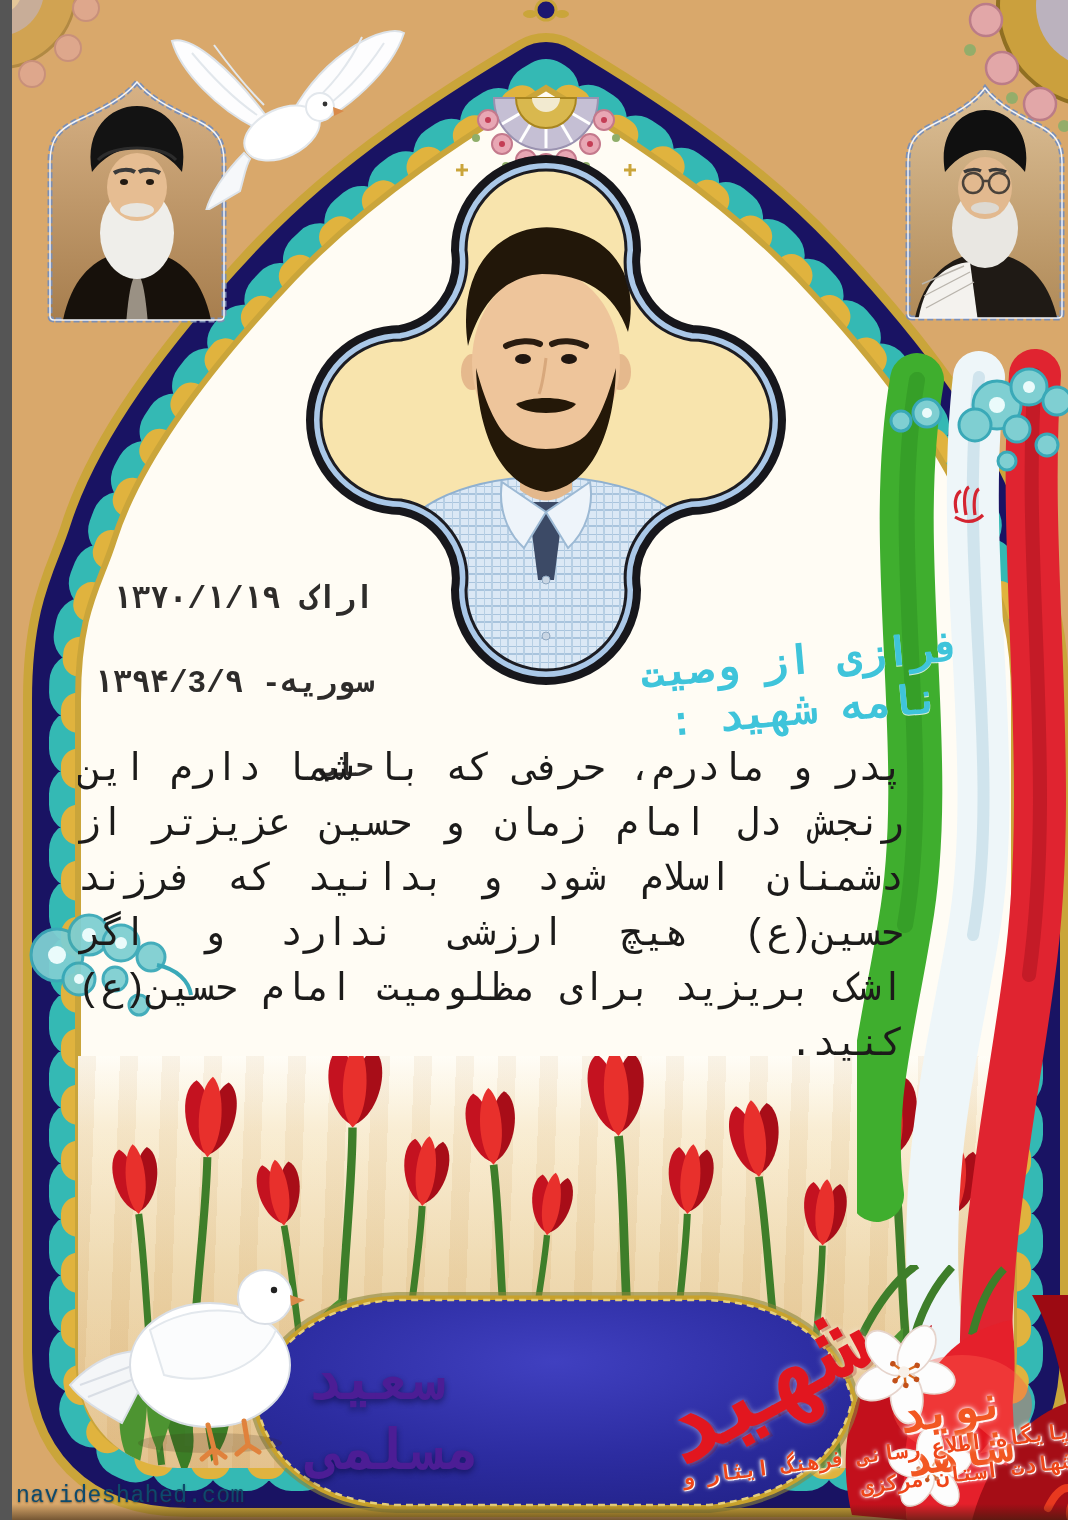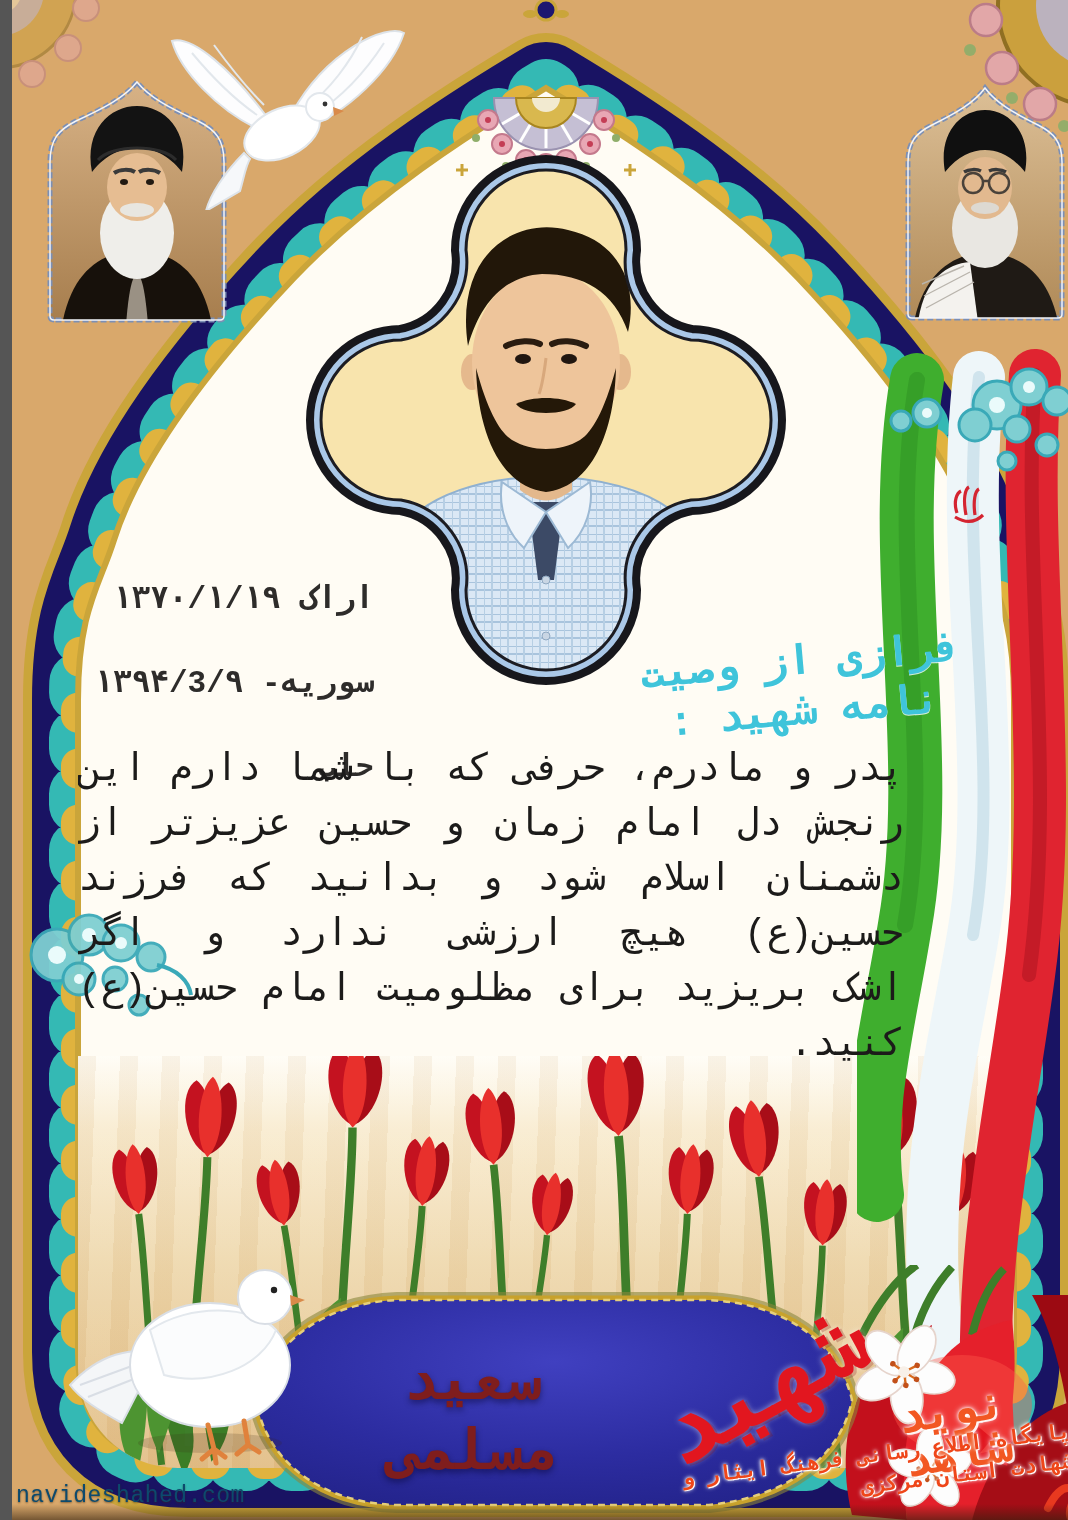--- a/index.html
+++ b/index.html
@@ -29,22 +29,22 @@
     transform:rotate(-5deg);
     text-shadow:0 1px 0 rgba(255,255,255,.8);
   }
   .will-body{
     left:66px;top:742px;width:826px;direction:rtl;color:#1c1b1a;
     font-size:38px;line-height:55px;
   }
   .will-body .wline{text-align:justify;text-align-last:justify;height:55px;overflow:hidden;}
   .will-body .wline.last{text-align:left;text-align-last:right;}
   .banner-name{
-    left:295px;top:1346px;width:330px;text-align:center;direction:rtl;
-    font-size:57px;font-weight:700;color:#7f1d1d;
+    left:295px;top:1346px;width:330px;text-align:left;direction:rtl;
+    font-size:57px;font-weight:700;color:#4c1d95;
     text-shadow:0 3px 6px rgba(0,0,40,.45);
   }
   .shahid-callig{
     left:630px;top:1292px;width:250px;height:210px;direction:rtl;
     font-size:94px;font-weight:700;color:#e2161f;line-height:200px;text-align:center;
     transform:rotate(-29deg);
     text-shadow:2px 3px 0 rgba(130,10,10,.25), 0 0 6px rgba(255,255,255,.55);
   }
   .stamp-logo{
     left:836px;top:1392px;width:214px;direction:rtl;text-align:center;

